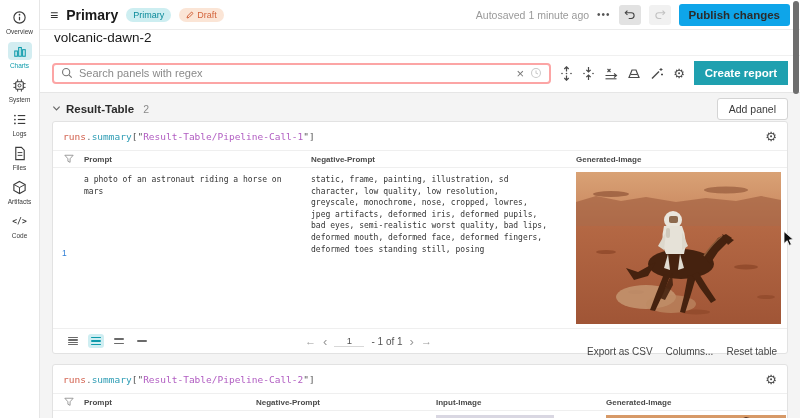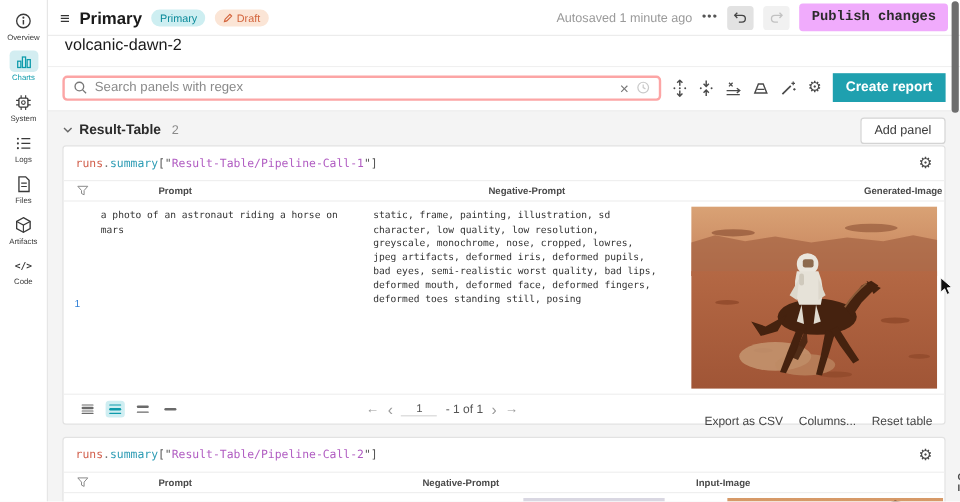--- a/index.html
+++ b/index.html
@@ -36,21 +36,21 @@
   .pill { font-size:9px; padding:2px 7px; border-radius:9px; display:flex; align-items:center; gap:3px; }
   .pill.primary { background:#cdeef1; color:#0a8a9a; }
   .pill.draft { background:#fbe5d6; color:#d3643c; }
   .topbar-right { margin-left:auto; display:flex; align-items:center; gap:8px; }
   .autosaved { font-size:10.5px; color:#9a9a9a; }
   .dots { font-size:10px; color:#555; letter-spacing:1px; cursor:pointer; }
   .icon-btn { width:22px; height:20px; border-radius:3px; display:flex; align-items:center; justify-content:center; cursor:pointer; }
   .icon-btn.undo { background:#e2e2e2; }
   .icon-btn.redo { background:#f1f1f1; }
   .publish-btn {
-    background:#f0abfc; border:none; border-radius:3px; font-family:Liberation Mono, monospace;
+    background:#0ea5e9; border:none; border-radius:3px; font-family:Liberation Sans, sans-serif;
     font-size:11.5px; font-weight:bold; color:#2b2b2b; padding:5px 10px; cursor:pointer;
   }
 
   .runname-bar { height:26px; background:#fff; border-bottom:1px solid #f0f0f0; display:flex; padding:0 14px; }
   .runname { font-size:13.5px; color:#1a1a1a; }
 
   .search-bar { background:#fff; border-bottom:1px solid #e6e6e6; display:flex; align-items:center; padding:5px 12px 7px 12px; gap:9px; }
   .search-box {
     flex:1; height:21px; border:2px solid #fca5a5; border-radius:4px; background:#fff;
     display:flex; align-items:center; padding:0 7px; gap:6px; min-width:0;
@@ -79,21 +79,21 @@
   .panel-query { font-family:"DejaVu Sans Mono",monospace; font-size:9.5px; }
   .q-runs { color:#d2604d; }
   .q-dot { color:#777; }
   .q-summary { color:#2d9cb4; }
   .q-br { color:#555; }
   .q-str { color:#b15dc2; }
   .gear { margin-left:auto; font-size:13px; color:#4a4a4a; cursor:pointer; line-height:1; font-family:"DejaVu Sans",sans-serif; }
 
   .tbl-header { display:flex; align-items:center; border-top:1px solid #efefef; border-bottom:1px solid #efefef; height:18px; }
   .tbl-gutter { width:31px; min-width:31px; display:flex; justify-content:center; }
-  .col-label { font-size:8px; font-weight:bold; color:#4a4a4a;margin-left:48px; }
+  .col-label { font-size:8px; font-weight:bold; color:#4a4a4a; }
   .tbl-body { display:flex; align-items:flex-start; }
   .cell-mono { font-family:"DejaVu Sans Mono",monospace; font-size:8px; color:#333; line-height:1.45; padding-top:6px; }
 
   
   .p1-col-prompt { width:227px; min-width:227px; padding-right:8px; }
   .p1-col-neg { width:265px; min-width:265px; padding-right:8px; }
   .p1-col-gen { flex:1; min-width:0; }
   .neg-text { width:238px; }
 
   .row-index { font-size:8.5px; color:#2f7fd6; padding-top:80px; padding-left:9px; width:31px; }

